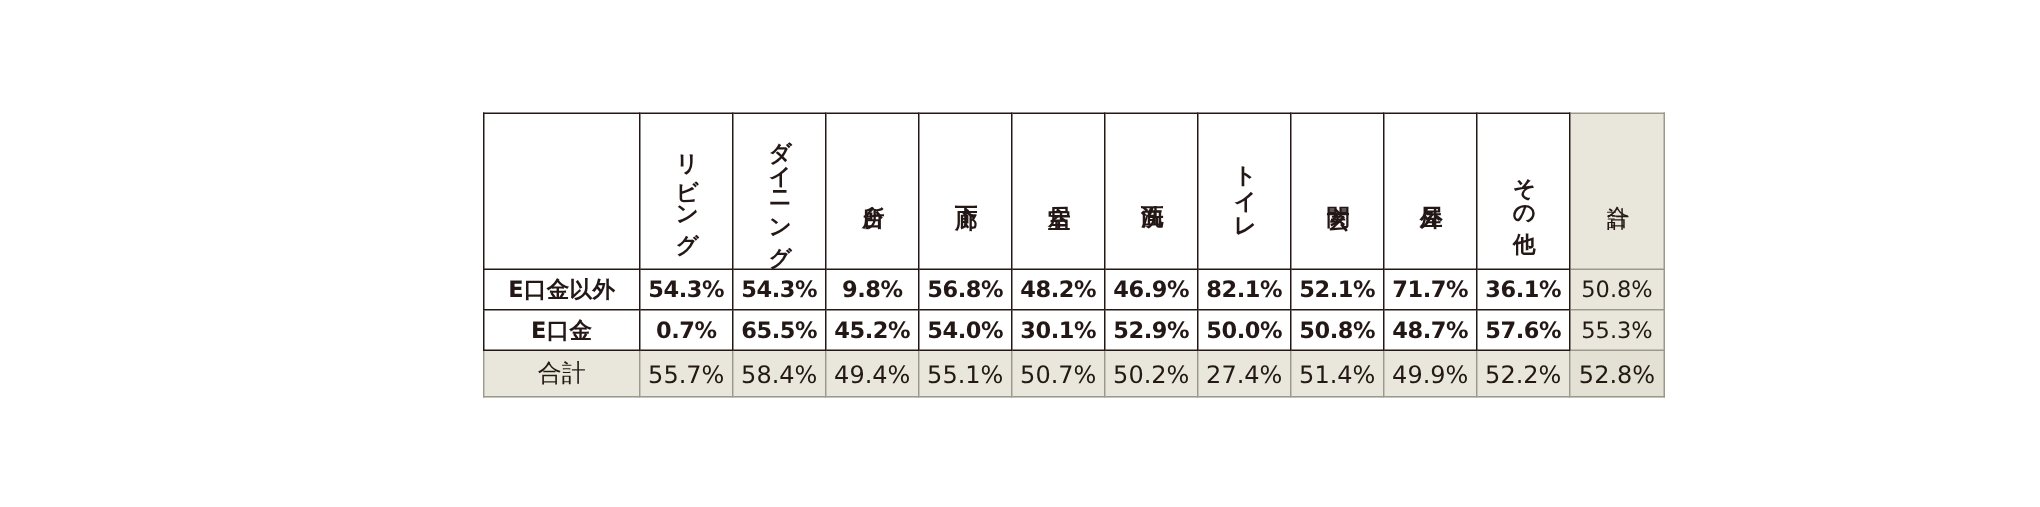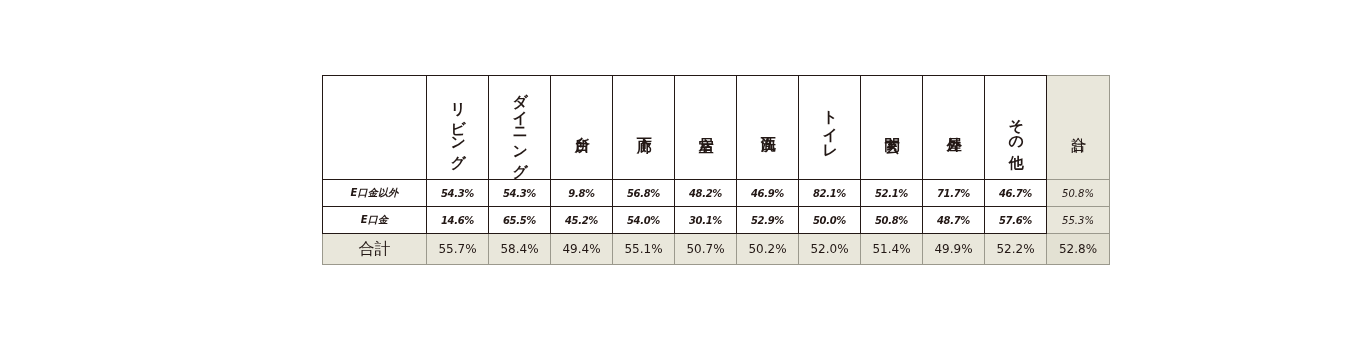--- a/index.html
+++ b/index.html
@@ -67,21 +67,21 @@
     text-orientation: upright;
     -webkit-text-orientation: upright;
     line-height: 1.02;
     letter-spacing: 0.5px;
     font-weight: bold;
     height: 95px;
     text-align: center;
   }
 
   
-  tr.data-row td { height: 26px; font-size: 10px; font-style: italic; }
+  tr.data-row td { height: 26px; font-size: 15px; }
 
   td.row-label {
     text-align: right;
     padding-right: 7px;
     font-size: 15px;
     font-weight: bold;
     letter-spacing: 0.2px;
   }
 
   td.data-cell {
@@ -100,21 +100,21 @@
   }
   th.total-col-cell .vert-text { font-weight: normal; }
 
   
   tr.total-row td {
     background: #E9E7DB !important;
     border-color: #9b998d !important;
     color: #3c3a33;
     font-weight: normal !important;
     height: 30px;
-    font-size: 12px;
+    font-size: 16px;
     letter-spacing: 0px;
   }
   tr.total-row td.row-label {
     text-align: left;
     padding-left: 6px;
     padding-right: 0;
     font-size: 16px;
   }
   tr.total-row td.total-col-cell {
     background: #E3E1D3 !important;
@@ -187,48 +187,48 @@
         <td class="row-label">E口金以外</td>
         <td class="data-cell">54.3%</td>
         <td class="data-cell">54.3%</td>
         <td class="data-cell">9.8%</td>
         <td class="data-cell">56.8%</td>
         <td class="data-cell">48.2%</td>
         <td class="data-cell">46.9%</td>
         <td class="data-cell">82.1%</td>
         <td class="data-cell">52.1%</td>
         <td class="data-cell">71.7%</td>
-        <td class="data-cell">46.7%</td>
+        <td class="data-cell">36.1%</td>
         <td class="data-cell total-col-cell">50.8%</td>
       </tr>
 
       <tr class="data-row">
         <td class="row-label">E口金</td>
-        <td class="data-cell">14.6%</td>
+        <td class="data-cell">0.7%</td>
         <td class="data-cell">65.5%</td>
         <td class="data-cell">45.2%</td>
         <td class="data-cell">54.0%</td>
         <td class="data-cell">30.1%</td>
         <td class="data-cell">52.9%</td>
         <td class="data-cell">50.0%</td>
         <td class="data-cell">50.8%</td>
         <td class="data-cell">48.7%</td>
         <td class="data-cell">57.6%</td>
         <td class="data-cell total-col-cell">55.3%</td>
       </tr>
 
       <tr class="total-row">
         <td class="row-label">合計</td>
         <td class="data-cell">55.7%</td>
         <td class="data-cell">58.4%</td>
         <td class="data-cell">49.4%</td>
         <td class="data-cell">55.1%</td>
         <td class="data-cell">50.7%</td>
         <td class="data-cell">50.2%</td>
-        <td class="data-cell">52.0%</td>
+        <td class="data-cell">27.4%</td>
         <td class="data-cell">51.4%</td>
         <td class="data-cell">49.9%</td>
         <td class="data-cell">52.2%</td>
         <td class="data-cell total-col-cell">52.8%</td>
       </tr>
 
     </tbody>
   </table>
 
 </div>

